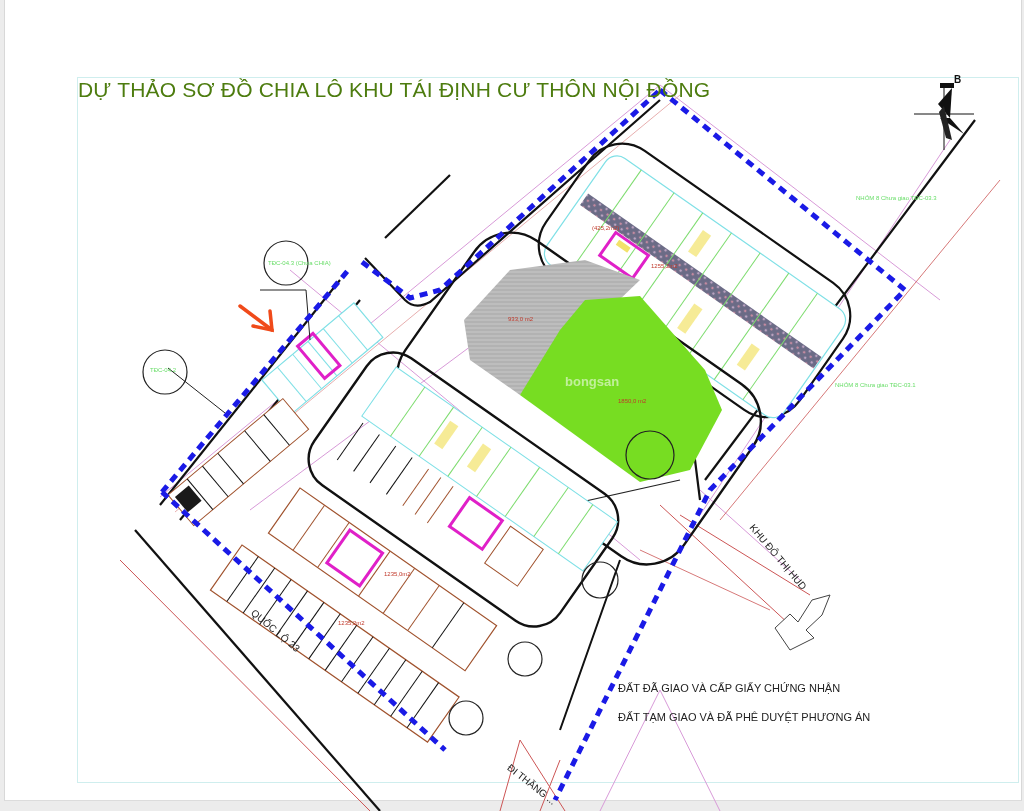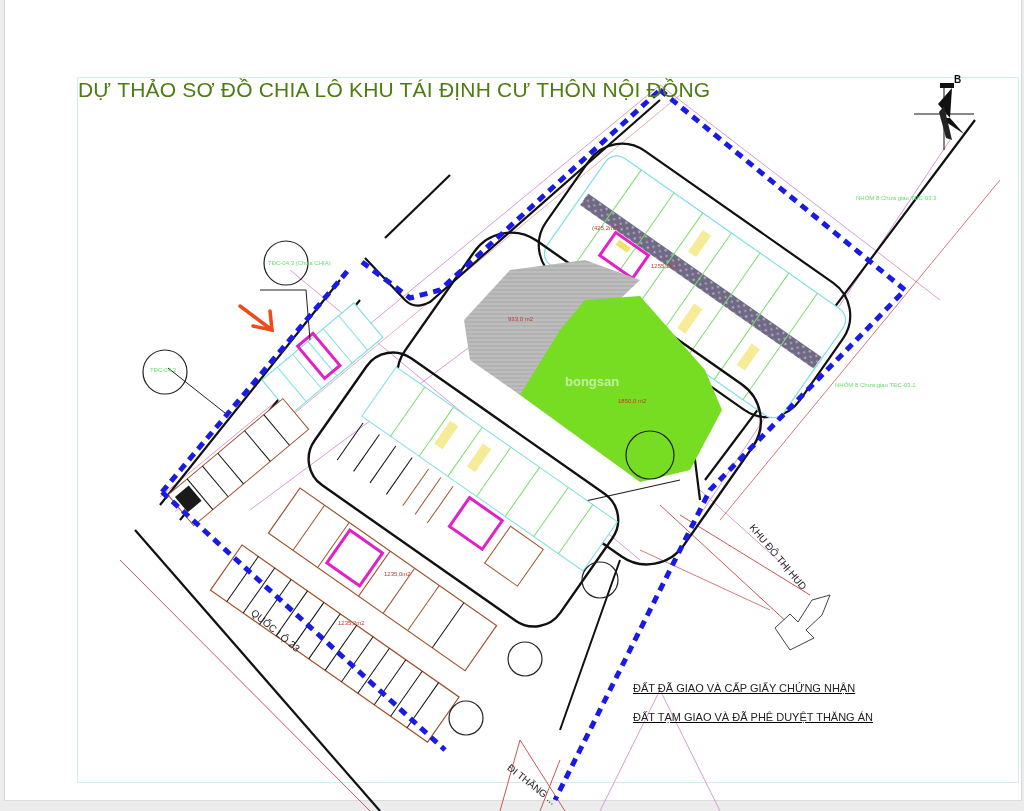--- a/index.html
+++ b/index.html
@@ -11,21 +11,21 @@
     }
     .frame {
       position: absolute; left: 72px; top: 77px; width: 942px; height: 706px;
       border: 1px solid #cfeeee; box-sizing: border-box;
     }
     .title {
       position: absolute; left: 78px; top: 78px; font-size: 21px; color: #4d7c0f;
       letter-spacing: 0.2px; white-space: nowrap;
     }
     .map-svg { position: absolute; left: 0; top: 0; }
-    .legend { position: absolute; left: 633px; top: 681px; text-decoration: underline; }
+    .legend { position: absolute; left: 618px; top: 681px; }
     .legend-item { font-size: 11px; color: #222; height: 29px; line-height: 14px; white-space: nowrap; }
     .road-label { position: absolute; font-size: 10px; color: #222; white-space: nowrap; transform-origin: left top; }
     .callout { position: absolute; font-size: 6px; color: #66dd66; white-space: nowrap; }
     .area-label { position: absolute; font-size: 6px; color: #c0392b; white-space: nowrap; }
     .watermark { position: absolute; font-size: 13px; color: rgba(255,255,255,0.55); font-weight: bold; }
     .compass-b { position: absolute; left: 954px; top: 74px; font-size: 10px; color: #111; font-weight: bold; }
   </style>
 </head>
 <body>
 
@@ -246,14 +246,14 @@
 <div class="area-label" style="left:618px; top:398px;">1850,0 m2</div>
 <div class="area-label" style="left:592px; top:225px;">(425,2m2)</div>
 <div class="area-label" style="left:651px; top:263px;">1255,2m2</div>
 <div class="area-label" style="left:384px; top:571px;">1235,0m2</div>
 <div class="area-label" style="left:338px; top:620px;">1235,2m2</div>
 
 <div class="watermark" style="left:537px; top:374px;margin-left:28px;">bongsan</div>
 
 <div class="legend">
   <div class="legend-item">ĐẤT ĐÃ GIAO VÀ CẤP GIẤY CHỨNG NHẬN</div>
-  <div class="legend-item">ĐẤT TẠM GIAO VÀ ĐÃ PHÊ DUYỆT THĂNG ÁN</div>
+  <div class="legend-item">ĐẤT TẠM GIAO VÀ ĐÃ PHÊ DUYỆT PHƯƠNG ÁN</div>
 </div>
 
 </body></html>

